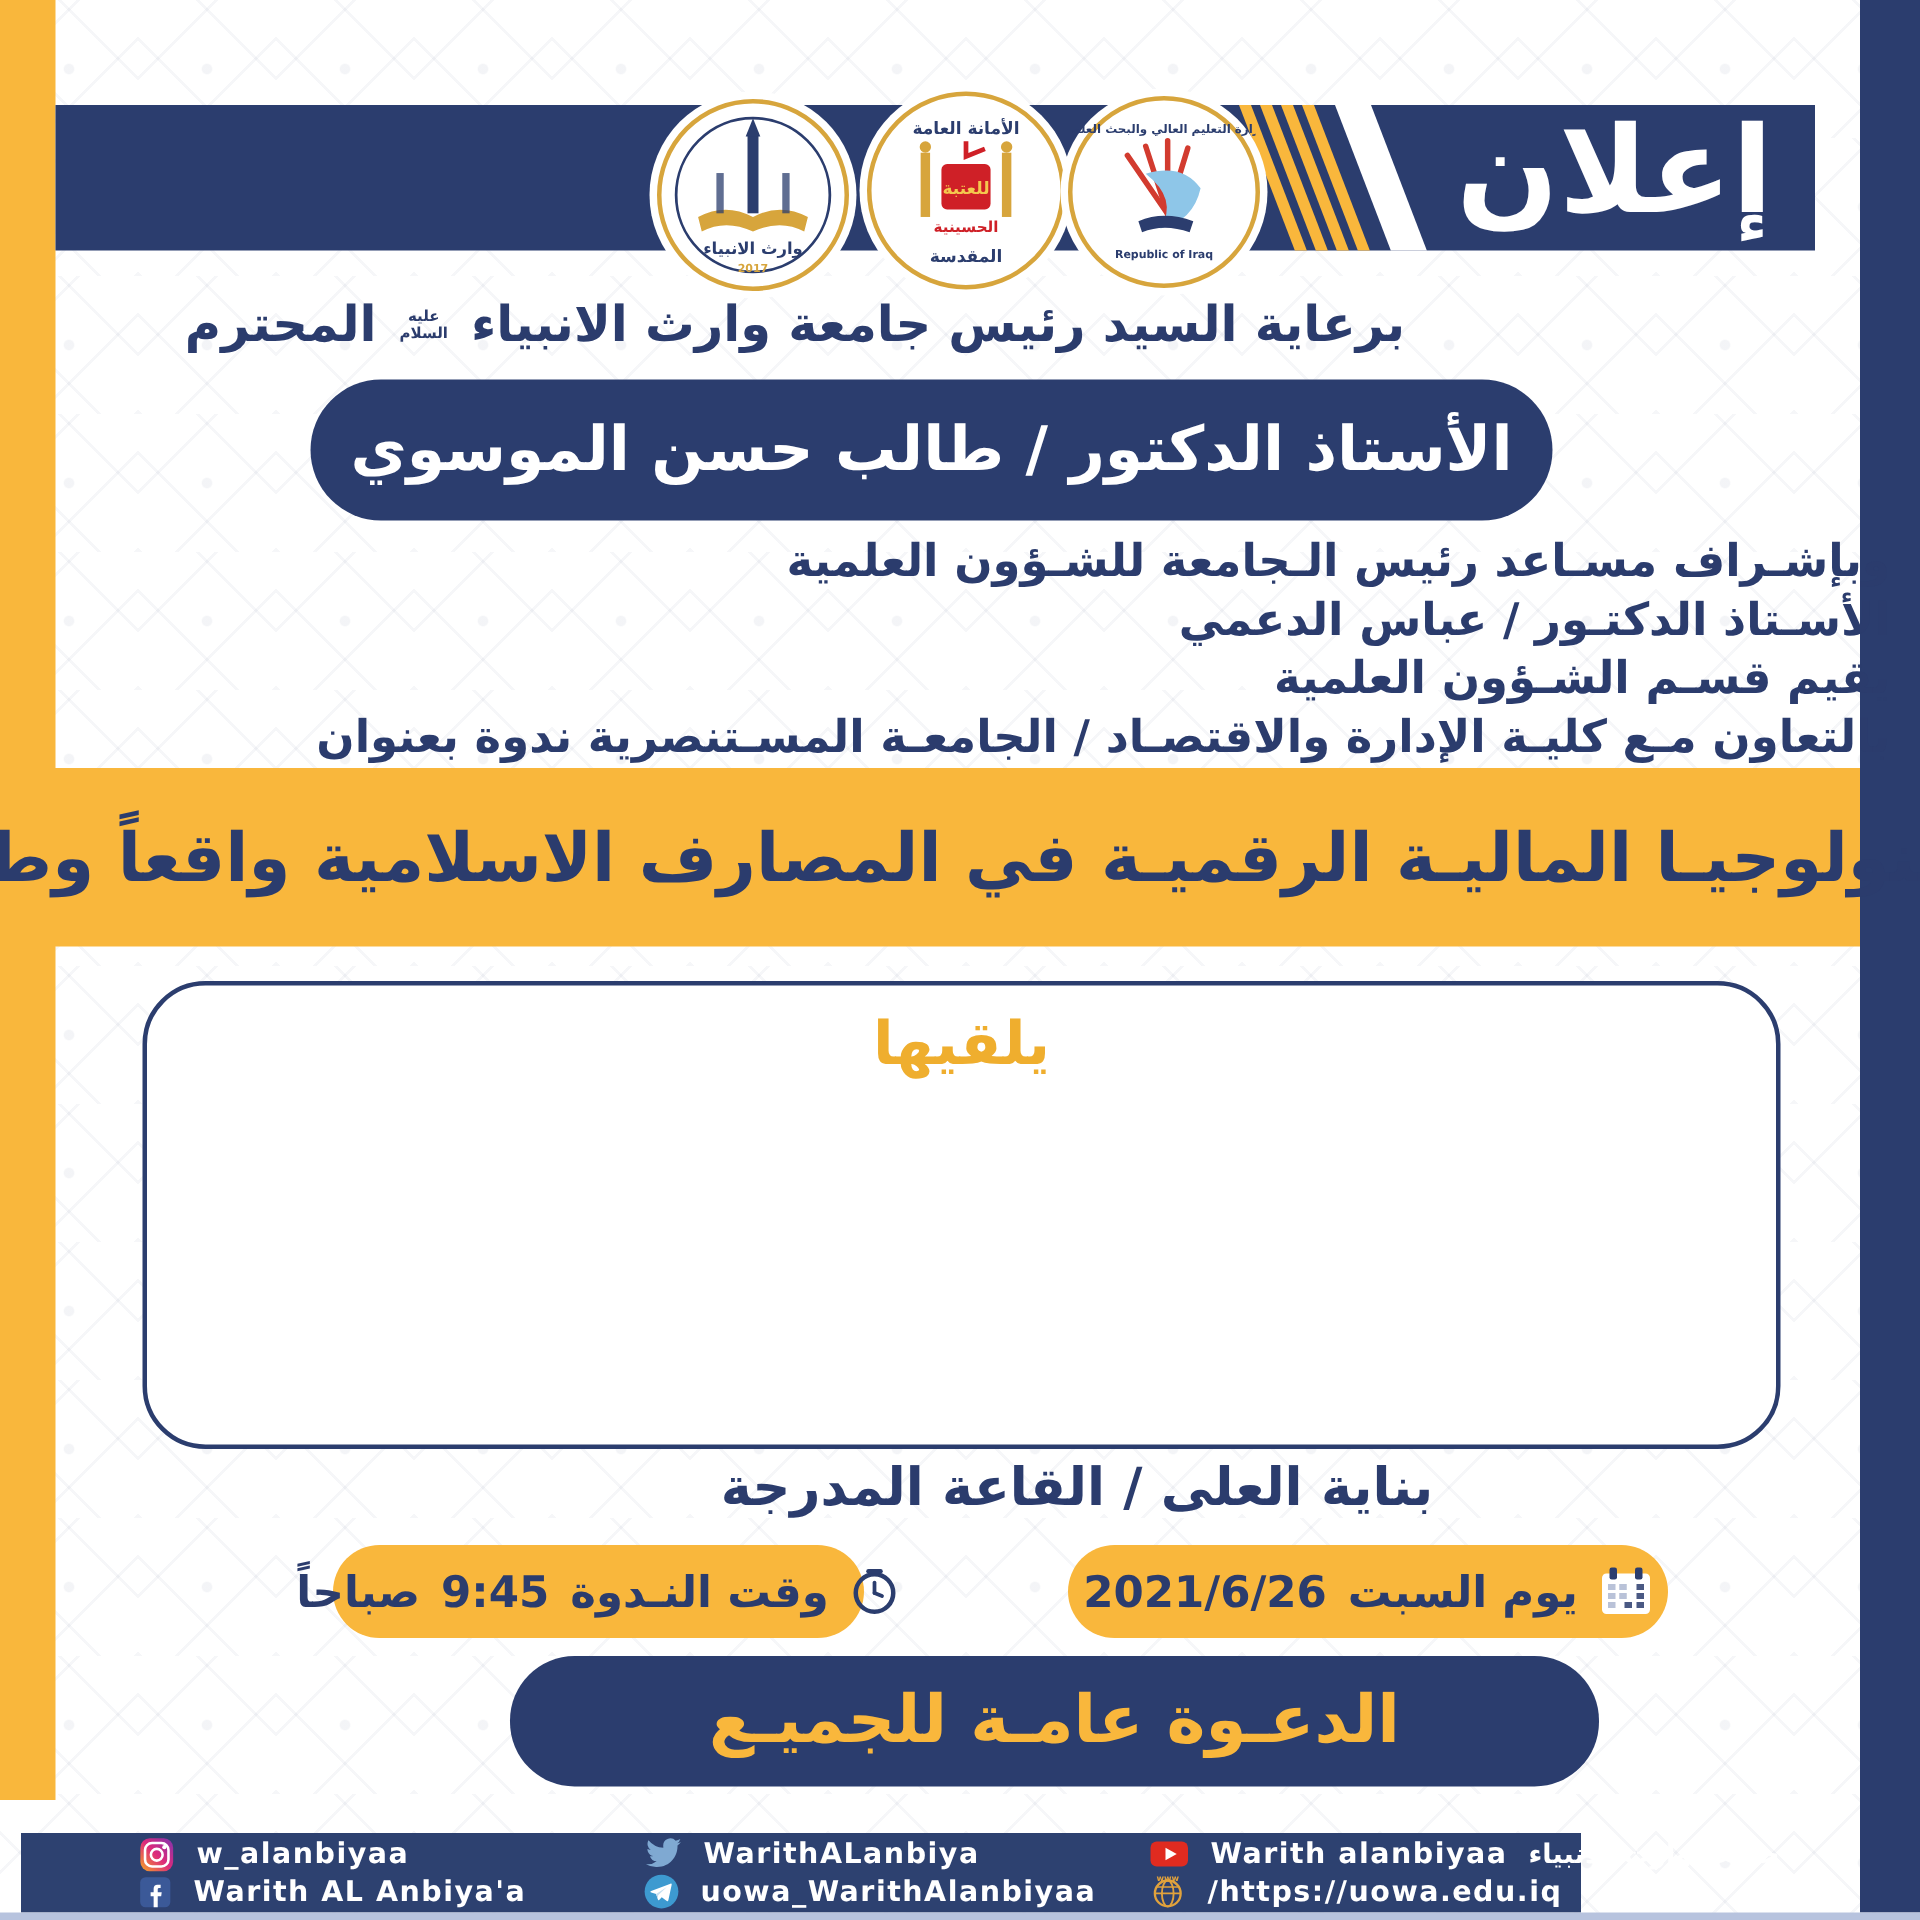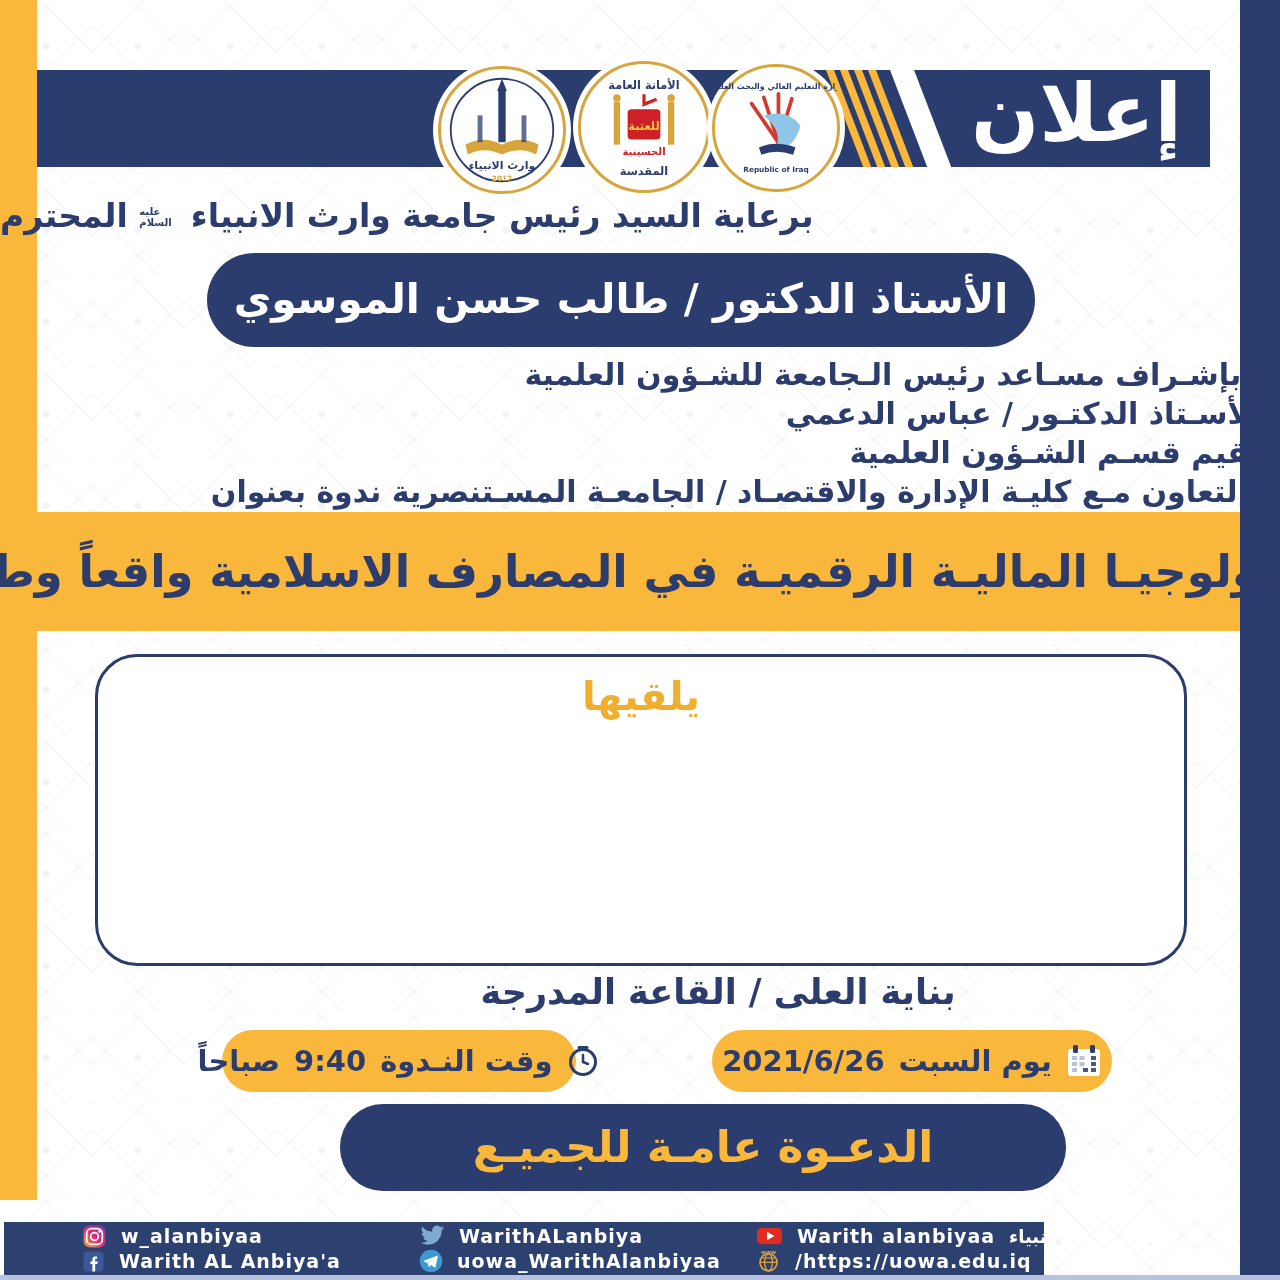--- a/index.html
+++ b/index.html
@@ -26,21 +26,21 @@
 
   
   .logo{position:absolute;border-radius:50%;background:#fff;border:3px solid #d7a53c;
     box-shadow:0 0 0 5px #ffffff;}
   .logo svg{width:100%;height:100%;display:block;}
   .logo-univ{left:438px;top:66px;width:128px;height:128px;}
   .logo-shrine{left:578px;top:61px;width:132px;height:132px;}
   .logo-ministry{left:712px;top:64px;width:128px;height:128px;}
 
   
-  .patronage{position:absolute;left:0;top:196px;width:1060px;text-align:left;
+  .patronage{position:absolute;left:0;top:196px;width:1060px;text-align:center;
     color:#2b3c6d;font-size:33px;font-weight:bold;direction:rtl;}
   .patronage .honorific{display:inline-block;width:40px;font-size:10px;line-height:1.05;
     vertical-align:middle;color:#2b3c6d;}
   .name-pill{position:absolute;left:207px;top:253px;width:828px;height:94px;border-radius:47px;
     background:#2b3d6e;color:#ffffff;font-size:41px;font-weight:bold;text-align:center;
     line-height:92px;direction:rtl;white-space:nowrap;}
   .org-lines{position:absolute;left:0;top:355px;width:1260px;direction:rtl;
     color:#2b3c6d;font-size:30px;font-weight:bold;line-height:39px;}
   .title-band{position:absolute;left:0;top:512px;width:1240px;height:119px;background:#f9b73c;
     display:flex;align-items:center;justify-content:center;}
@@ -64,21 +64,21 @@
     color:#2b3c6d;font-size:29px;font-weight:bold;white-space:nowrap;}
   .pill-date{left:712px;width:400px;}
   .pill-time{left:222px;width:354px;}
   .pill svg{flex:0 0 auto;}
 
   .cta-pill{position:absolute;left:340px;top:1104px;width:726px;height:87px;border-radius:43px;
     background:#2b3d6e;color:#f9b73c;font-size:44px;font-weight:bold;text-align:center;
     line-height:85px;direction:rtl;white-space:nowrap;}
 
   
-  .footer{position:absolute;left:4px;top:1222px;width:1040px;height:53px;background:#2d4170;}
+  .footer{position:absolute;left:14px;top:1222px;width:1040px;height:53px;background:#2d4170;}
   .footer-strip{position:absolute;left:0;top:1275px;width:1280px;height:5px;background:#b7c3de;}
   .fcol{position:absolute;top:3px;display:flex;flex-direction:column;justify-content:space-between;height:47px;}
   .frow{display:flex;align-items:center;gap:14px;height:22px;}
   .frow .label{color:#ffffff;font-size:19px;font-weight:bold;letter-spacing:1px;white-space:nowrap;}
   .frow .label-ar{color:#ffffff;font-size:18px;font-weight:bold;white-space:nowrap;text-align:center;}
   .fcol1{left:78px;} .fcol2{left:415px;} .fcol3{left:752px;}
 </style>
 </head>
 <body>
 
@@ -189,21 +189,21 @@
   </div>
 
   <div class="pill pill-time">
     <svg width="34" height="34" viewBox="0 0 34 34">
       <circle cx="17" cy="18" r="12.5" fill="none" stroke="#2b3d6e" stroke-width="3"></circle>
       <line x1="13" y1="3.5" x2="21" y2="3.5" stroke="#2b3d6e" stroke-width="3" stroke-linecap="round"></line>
       <line x1="17" y1="18" x2="17" y2="11" stroke="#2b3d6e" stroke-width="2.5" stroke-linecap="round"></line>
       <line x1="17" y1="18" x2="22" y2="20" stroke="#2b3d6e" stroke-width="2.5" stroke-linecap="round"></line>
     </svg>
     <span>وقت النـدوة</span>
-    <span dir="ltr">9:40</span>
+    <span dir="ltr">9:45</span>
     <span>صباحاً</span>
   </div>
 
   <div class="cta-pill">الدعـوة عامـة للجميـع</div>
 
   <div class="footer">
     <div class="fcol fcol1">
       <div class="frow">
         <svg width="25" height="25" viewBox="0 0 32 32">
           <defs>

